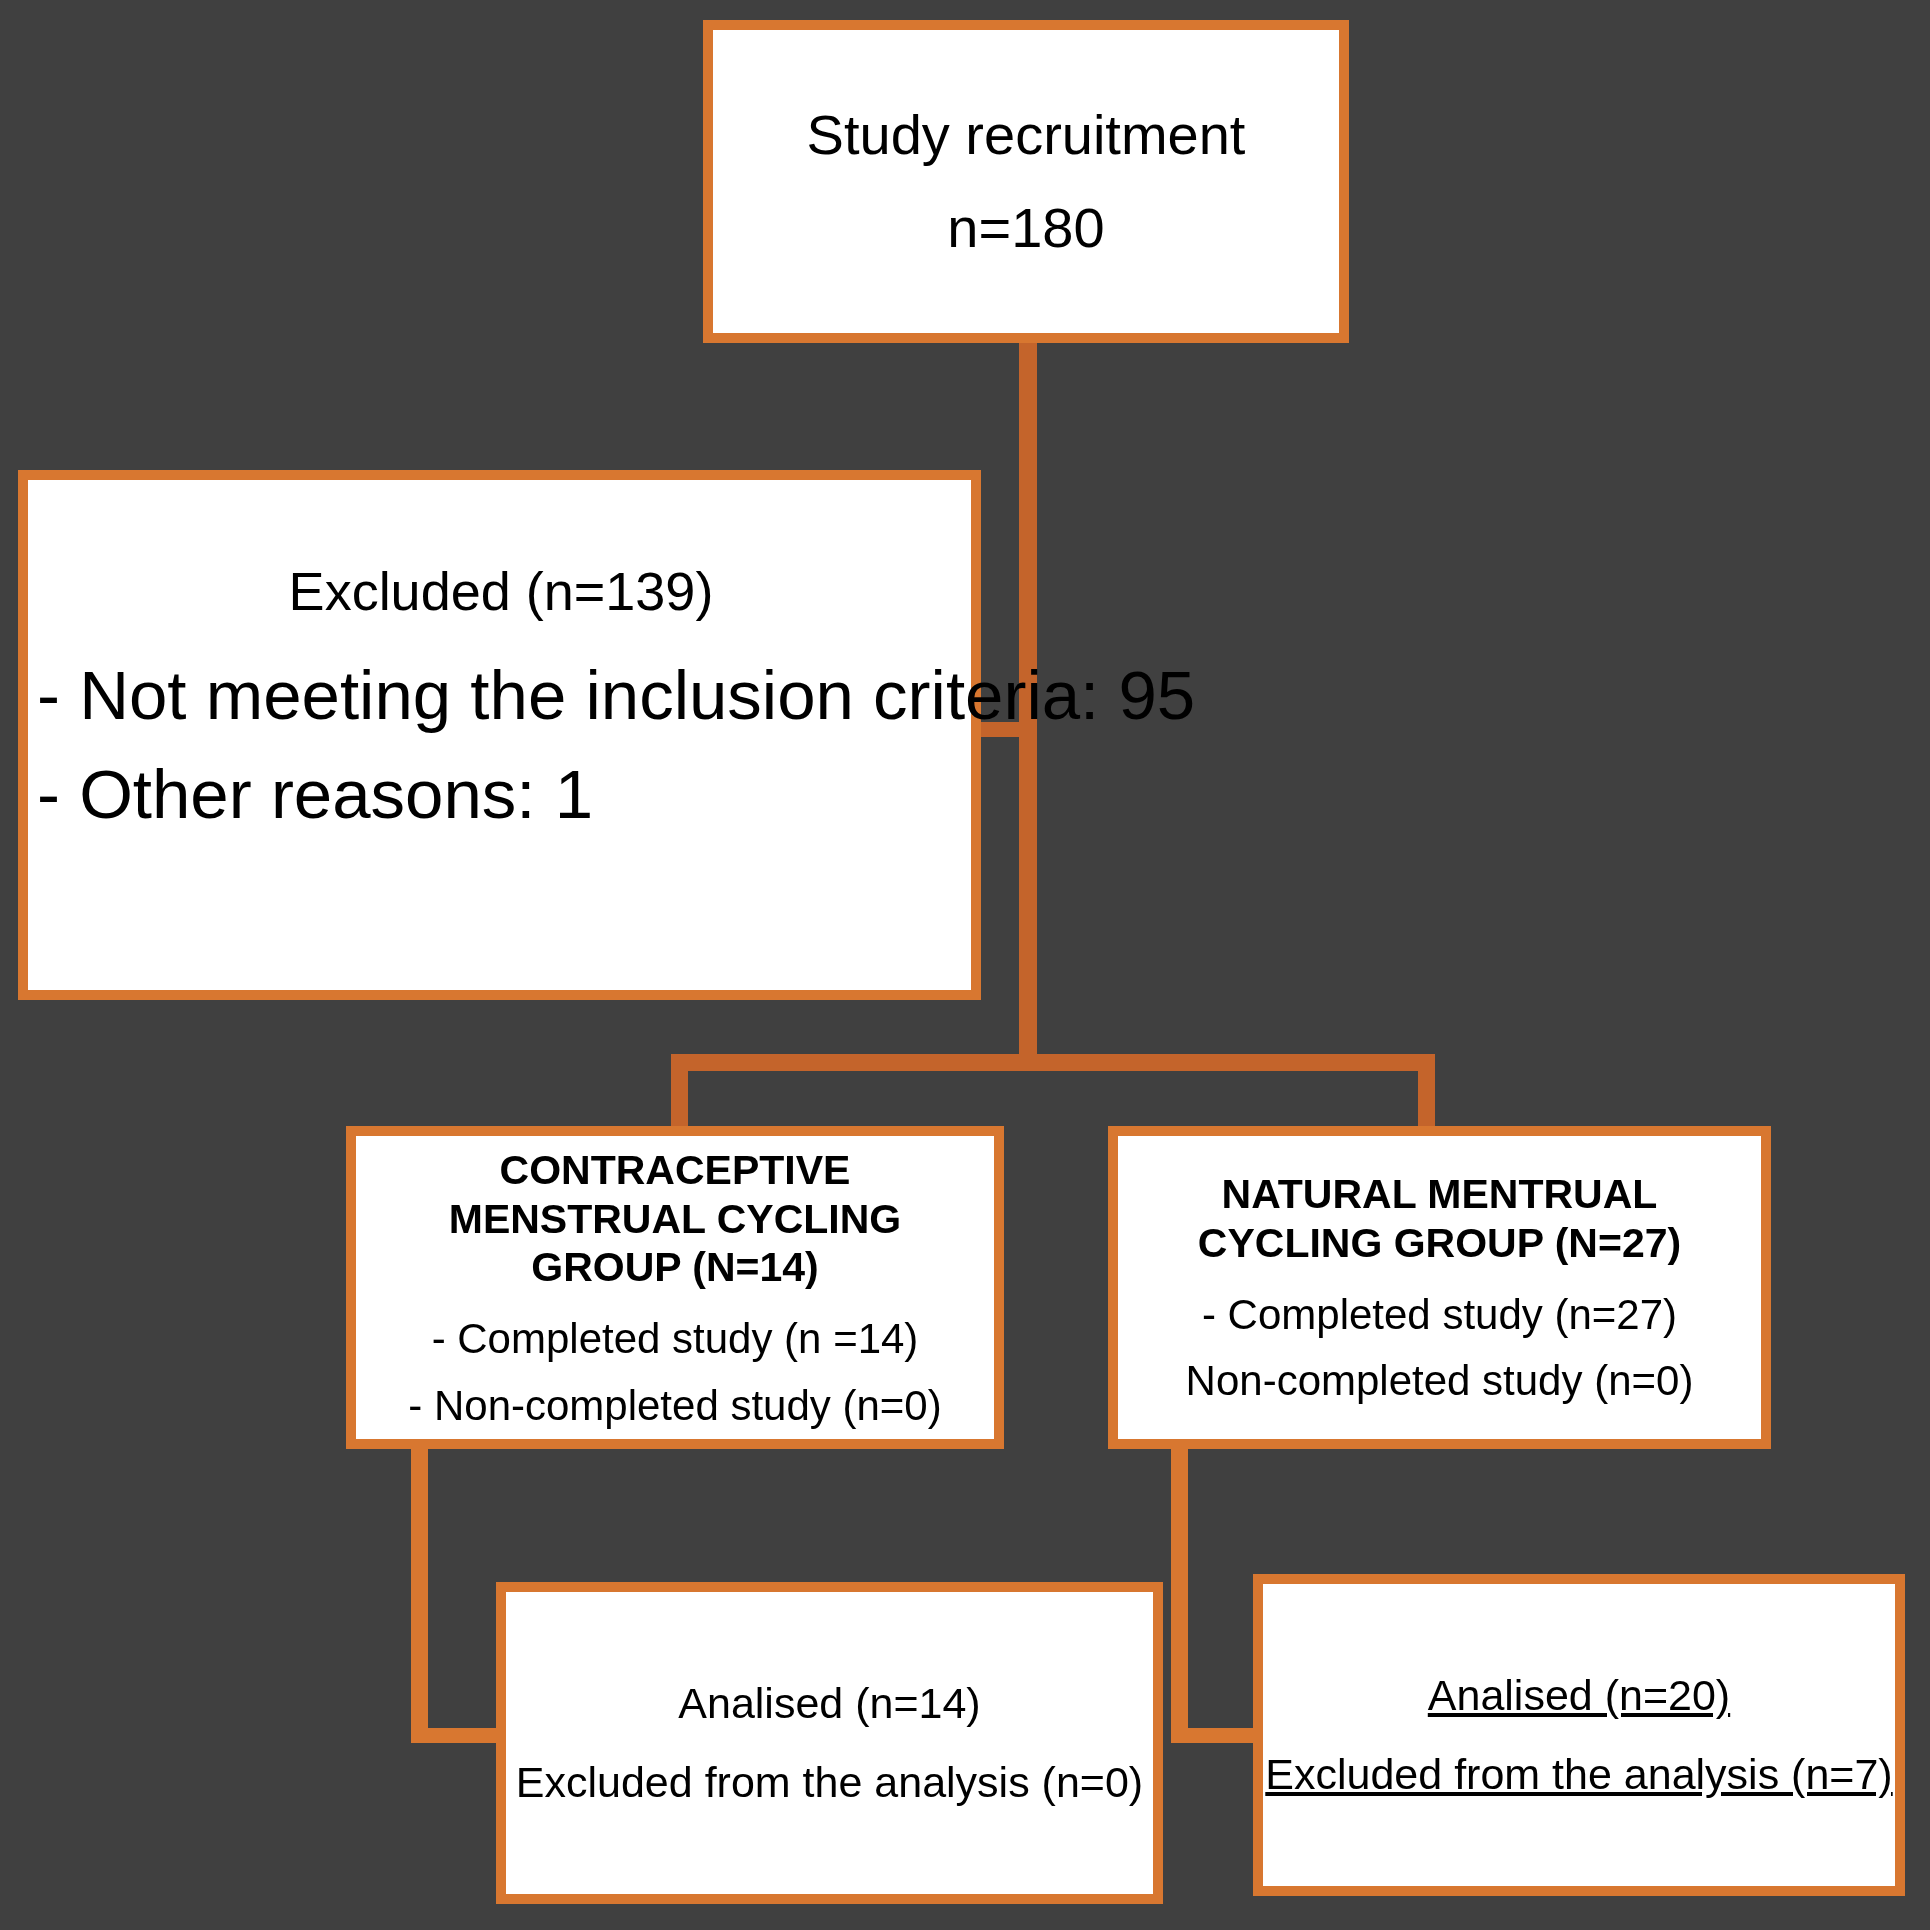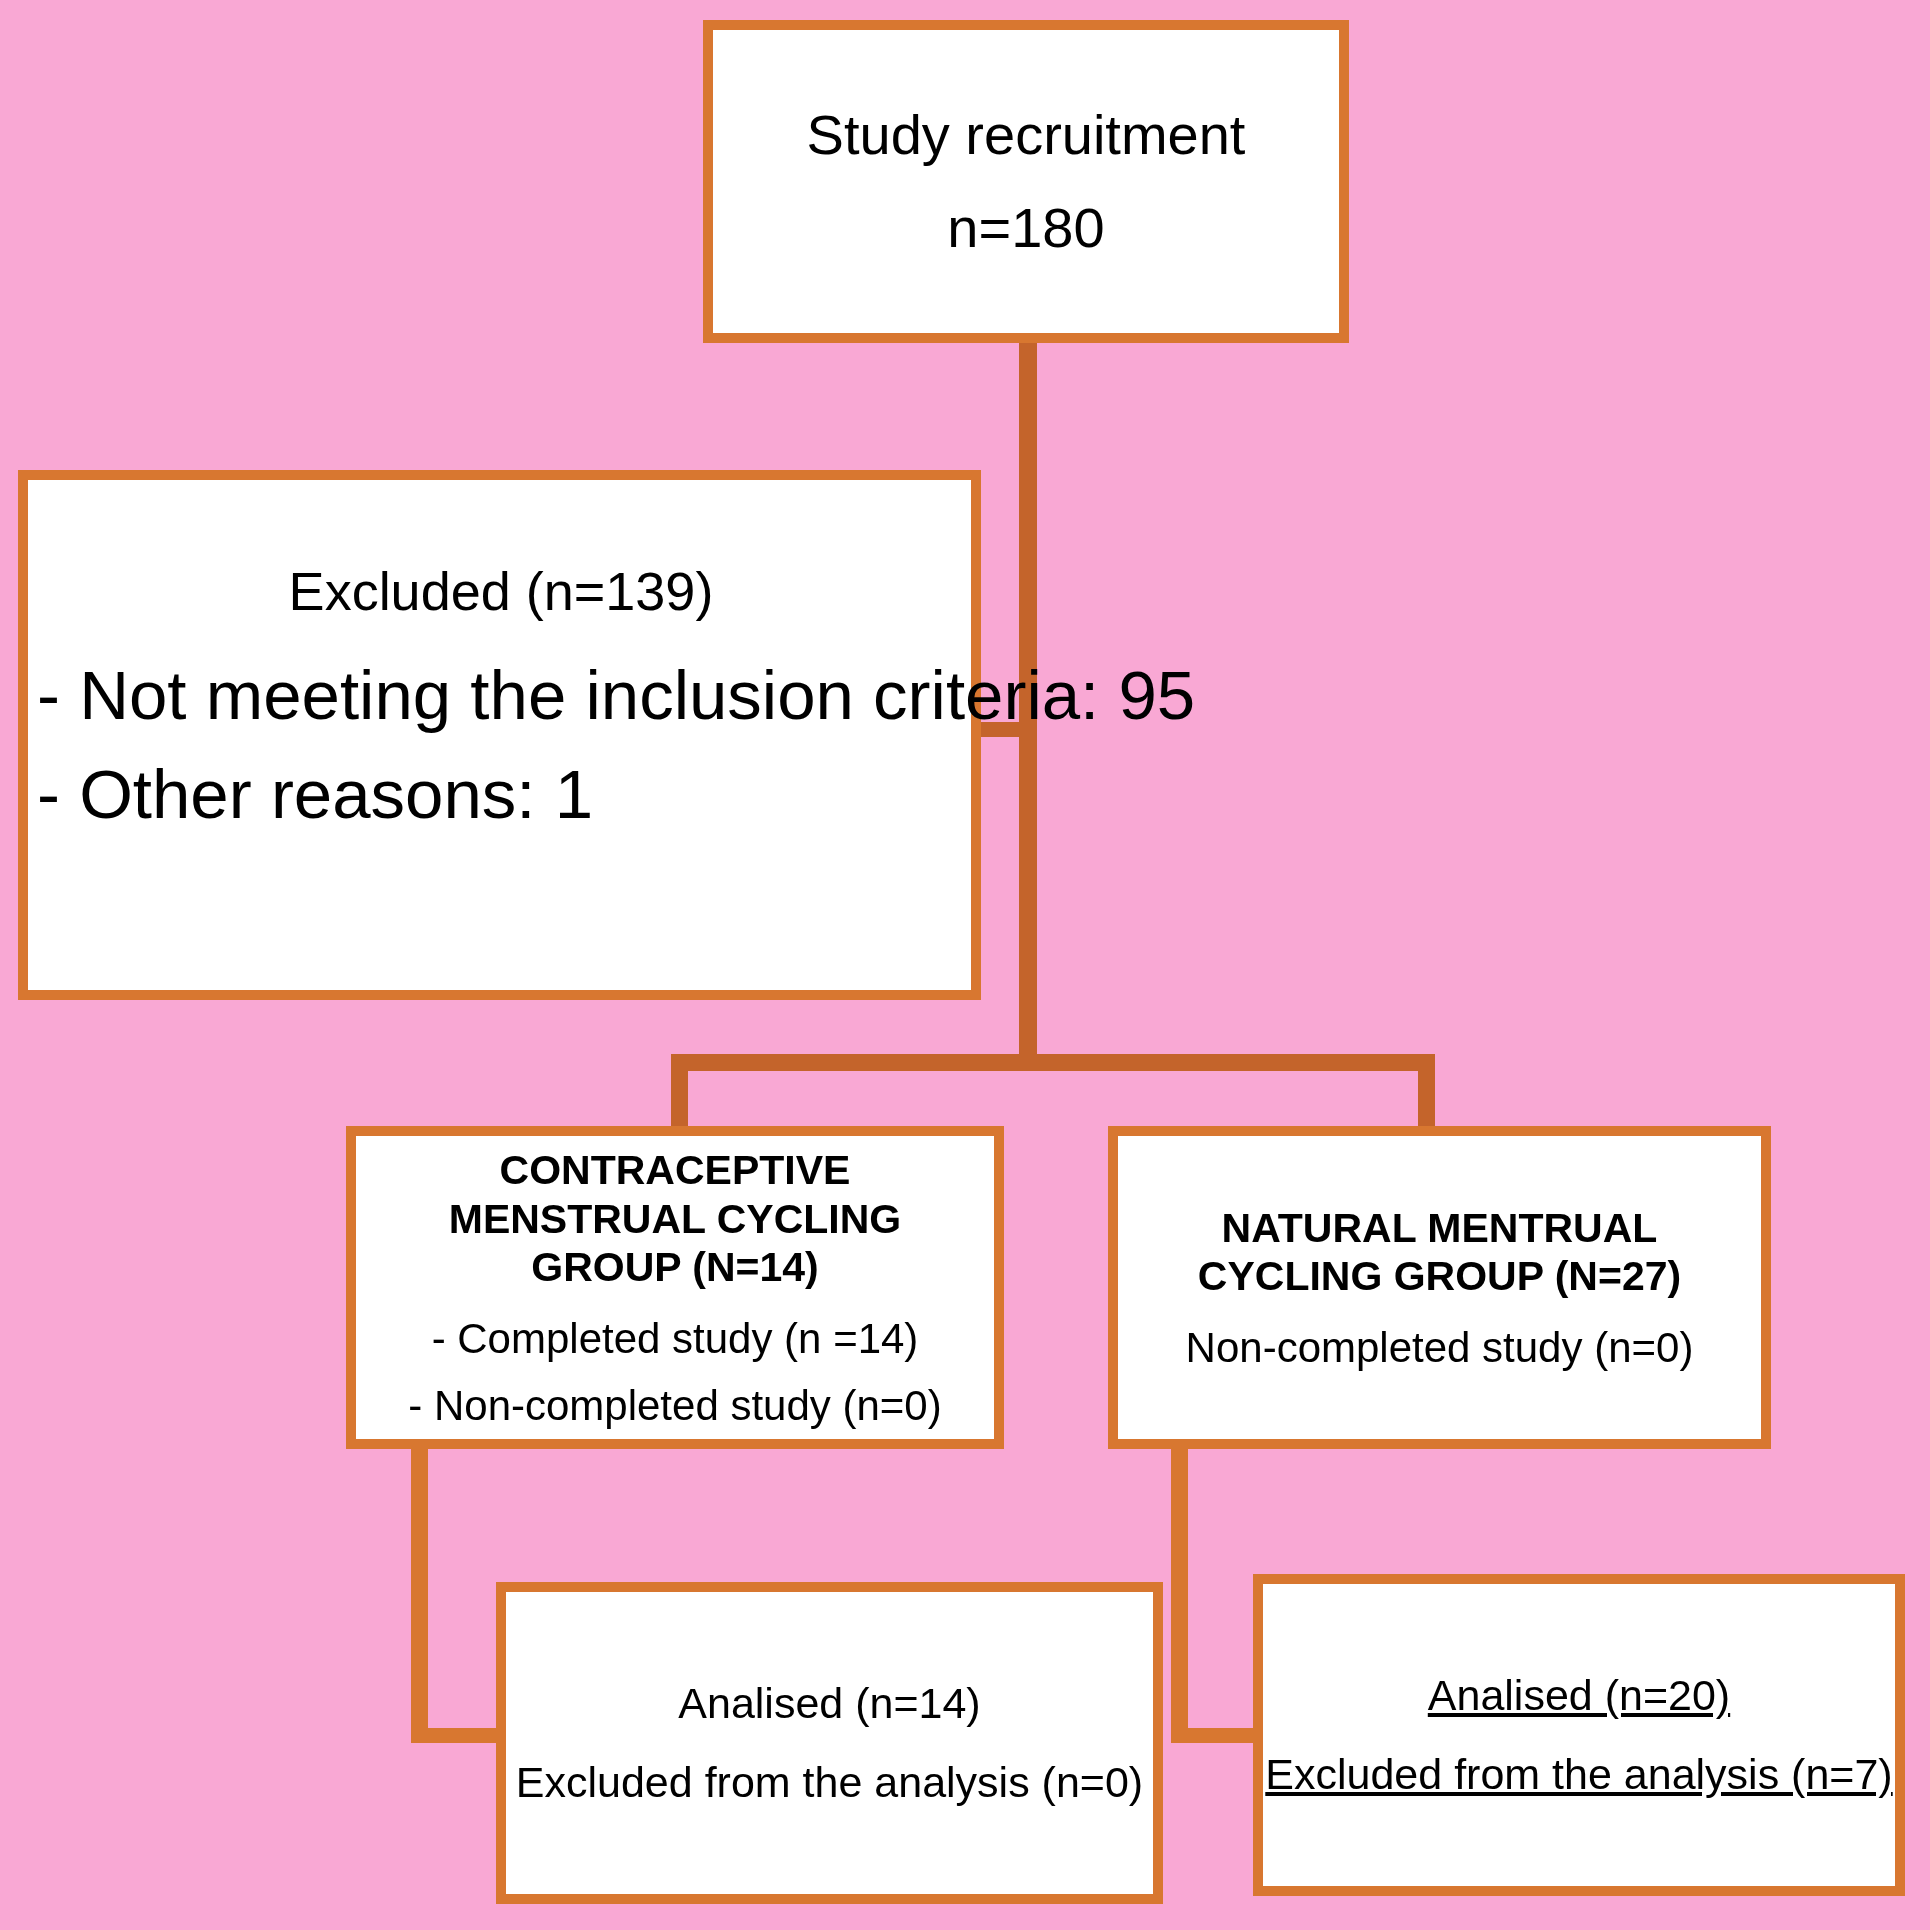--- a/index.html
+++ b/index.html
@@ -7,21 +7,21 @@
     padding: 0;
     background: #ffffff;
   }
   body {
     font-family: "Liberation Sans", sans-serif;
   }
   #canvas {
     position: relative;
     width: 1930px;
     height: 1930px;
-    background: #f9a8d4;
+    background: #404040;
     overflow: hidden;
   }
 
   
   .node {
     position: absolute;
     box-sizing: border-box;
     background: #ffffff;
     border: 10px solid #D87730;
     display: flex;
@@ -161,20 +161,21 @@
   </div>
 
   <div class="node group" id="node-group-left">
     <div class="heading">CONTRACEPTIVE MENSTRUAL CYCLING GROUP (N=14)</div>
     <div class="detail">- Completed study (n =14)</div>
     <div class="detail">- Non-completed study (n=0)</div>
   </div>
 
   <div class="node group" id="node-group-right">
     <div class="heading">NATURAL MENTRUAL CYCLING GROUP (N=27)</div>
+    <div class="detail">- Completed study (n=27)</div>
     <div class="detail">Non-completed study (n=0)</div>
   </div>
 
   <div class="node analysis" id="node-analysis-left">
     <div class="line l1">Analised (n=14)</div>
     <div class="line l2">Excluded from the analysis (n=0)</div>
   </div>
 
   <div class="node analysis" id="node-analysis-right">
     <div class="line l1">Analised (n=20)</div>

